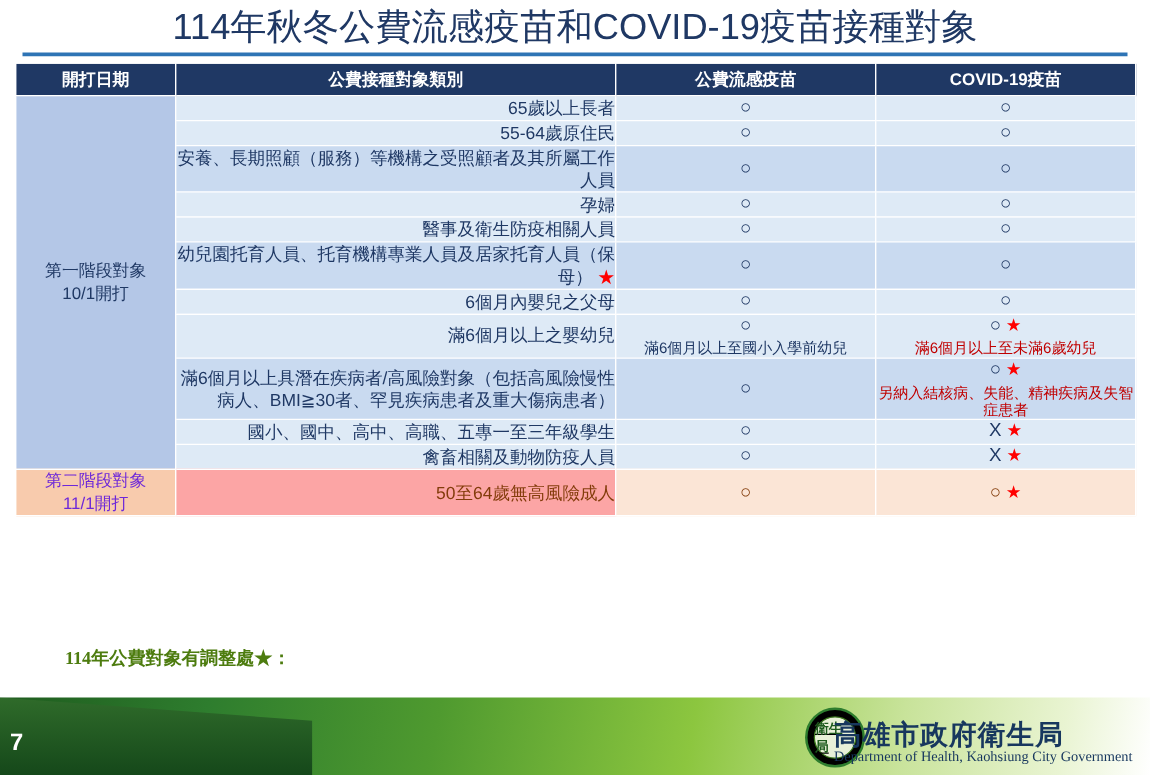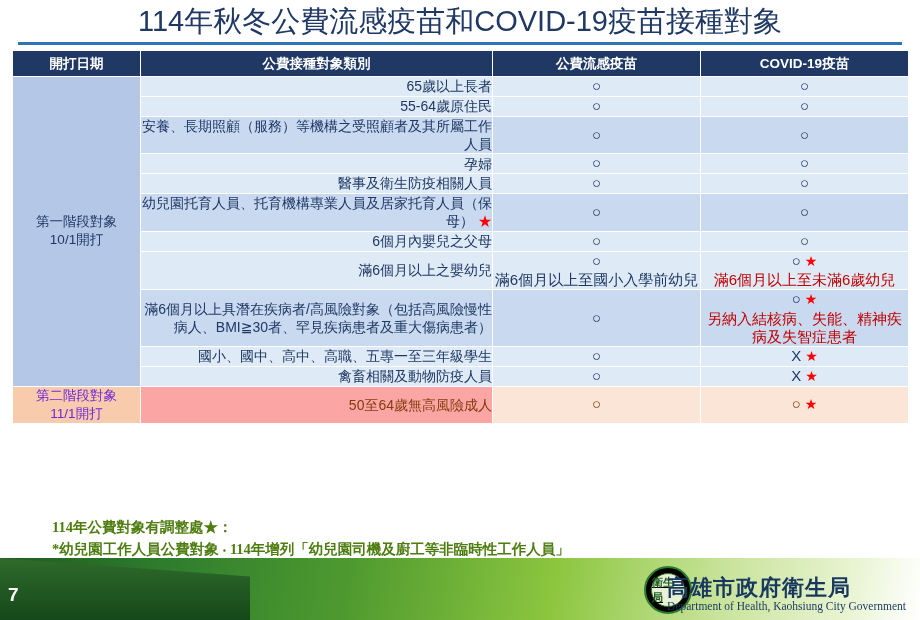--- a/index.html
+++ b/index.html
@@ -85,21 +85,21 @@
     text-align: center;
     font-size: 15px;
     color: #1F3864;
     line-height: 1.25;
     padding: 3px 2px;
   }
   td.mark.alt { background: #C9DAF0; }
   td.mark.second { background: #FBE5D6; color: #833C0B; }
   .note {
     display: block;
-    font-size: 15px;
+    font-size: 12px;
     line-height: 1.2;
     color: #1F3864;
     margin-top: 1px;
   }
   .note.red { color: #C00000; }
   .star { color: #FF0000; font-size: 14px; }
   .xmark { font-size: 15px; }
 
   
   .footnotes {
@@ -305,21 +305,20 @@
           </td>
           <td class="mark second">
             <div><span class="">○</span><span class="star"> ★</span></div>
           </td>
         </tr>
       </tbody>
   </table>
 
   <div class="footnotes">
     <div>114年公費對象有調整處★：</div>
-    <div>*幼兒園工作人員公費對象 ‧ 114年增列「幼兒園司機及廚工等非臨時性工作人員」</div>
   </div>
 
   <div class="greenbar"></div>
   <div class="greenbar-dark"></div>
   <div class="pagenum">7</div>
   <div class="logo">
     <div class="logo-inner">衛生局</div>
   </div>
   <div class="org">
     <div class="org-zh">高雄市政府衛生局</div>

